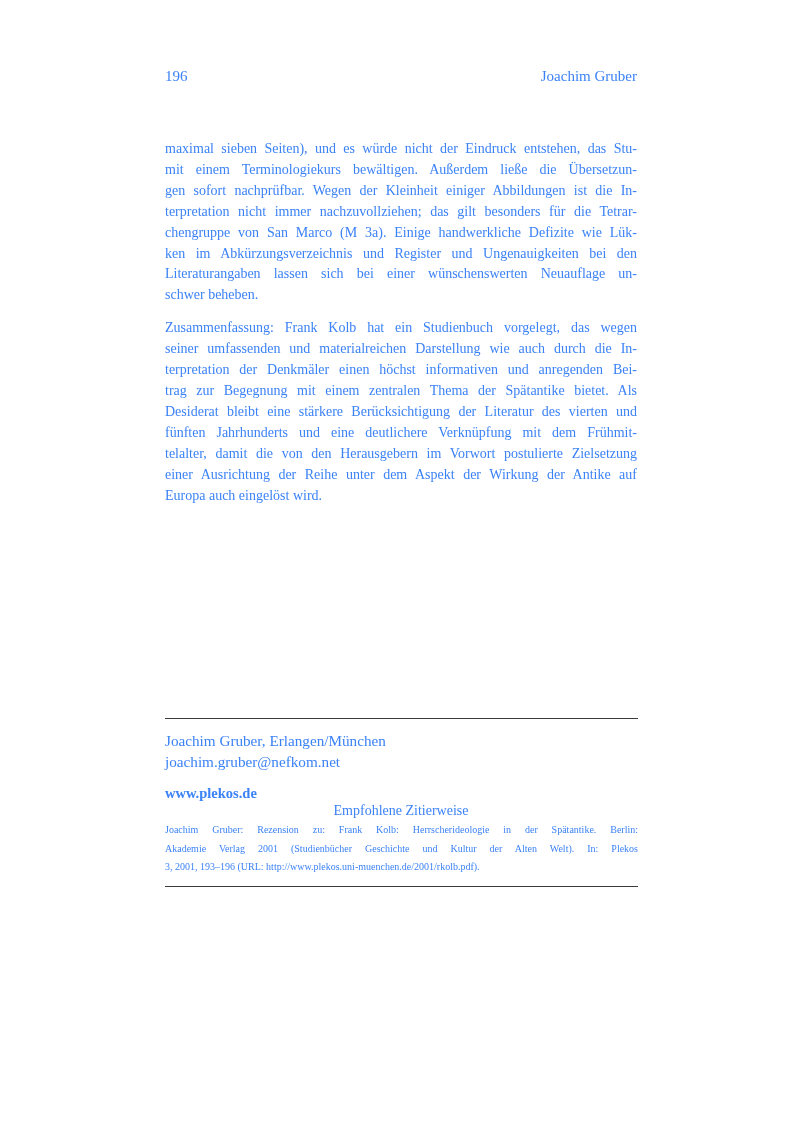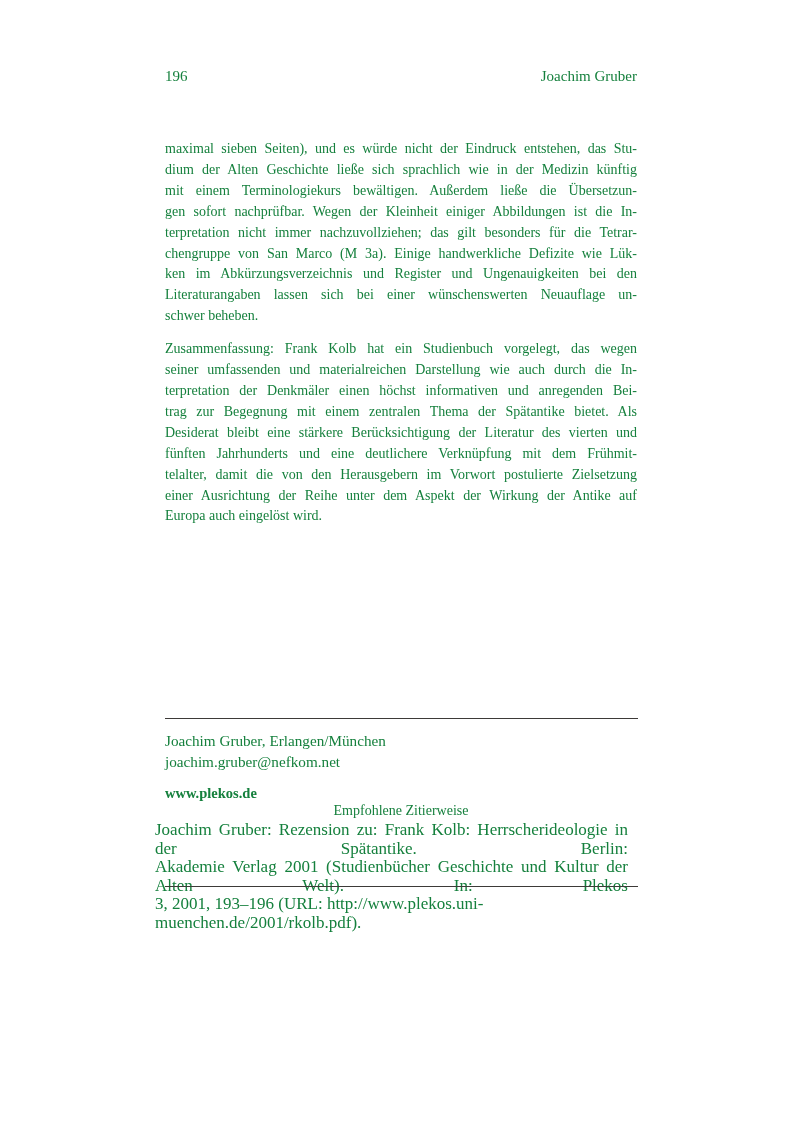--- a/index.html
+++ b/index.html
@@ -3,21 +3,21 @@
 <meta charset="utf-8">
 <title>Plekos – Seite 196</title>
 <style>
   html, body { margin: 0; padding: 0; background: #ffffff; }
   .page {
     position: relative;
     width: 799px;
     height: 1131px;
     background: #ffffff;
     font-family: "Liberation Serif", "DejaVu Serif", serif;
-    color: #15803d;
+    color: #3b82f6;
     overflow: hidden;
   }
   .header {
     position: absolute;
     top: 68px;
     left: 165px;
     width: 472px;
     font-size: 15px;
   }
   .page-number { position: absolute; left: 0; top: 0; }
@@ -63,40 +63,39 @@
     position: absolute;
     top: 803px;
     left: 165px;
     width: 472px;
     text-align: center;
     font-size: 14px;
   }
   .citation {
     position: absolute;
     top: 821px;
-    left: 155px;
+    left: 165px;
     width: 473px;
-    font-size: 17px;
+    font-size: 10px;
     line-height: 18.5px;
   }
 </style>
 </head>
 <body>
 
 <div class="page">
 
   <div class="header">
     <span class="page-number">196</span>
     <span class="running-header">Joachim Gruber</span>
   </div>
 
   <div class="body-text">
     <div class="paragraph">
       <div class="jline">maximal sieben Seiten), und es würde nicht der Eindruck entstehen, das Stu-</div>
-      <div class="jline">dium der Alten Geschichte ließe sich sprachlich wie in der Medizin künftig</div>
       <div class="jline">mit einem Terminologiekurs bewältigen. Außerdem ließe die Übersetzun-</div>
       <div class="jline">gen sofort nachprüfbar. Wegen der Kleinheit einiger Abbildungen ist die In-</div>
       <div class="jline">terpretation nicht immer nachzuvollziehen; das gilt besonders für die Tetrar-</div>
       <div class="jline">chengruppe von San Marco (M 3a). Einige handwerkliche Defizite wie Lük-</div>
       <div class="jline">ken im Abkürzungsverzeichnis und Register und Ungenauigkeiten bei den</div>
       <div class="jline">Literaturangaben lassen sich bei einer wünschenswerten Neuauflage un-</div>
       <div class="jline last">schwer beheben.</div>
     </div>
     <div class="paragraph">
       <div class="jline">Zusammenfassung: Frank Kolb hat ein Studienbuch vorgelegt, das wegen</div>

